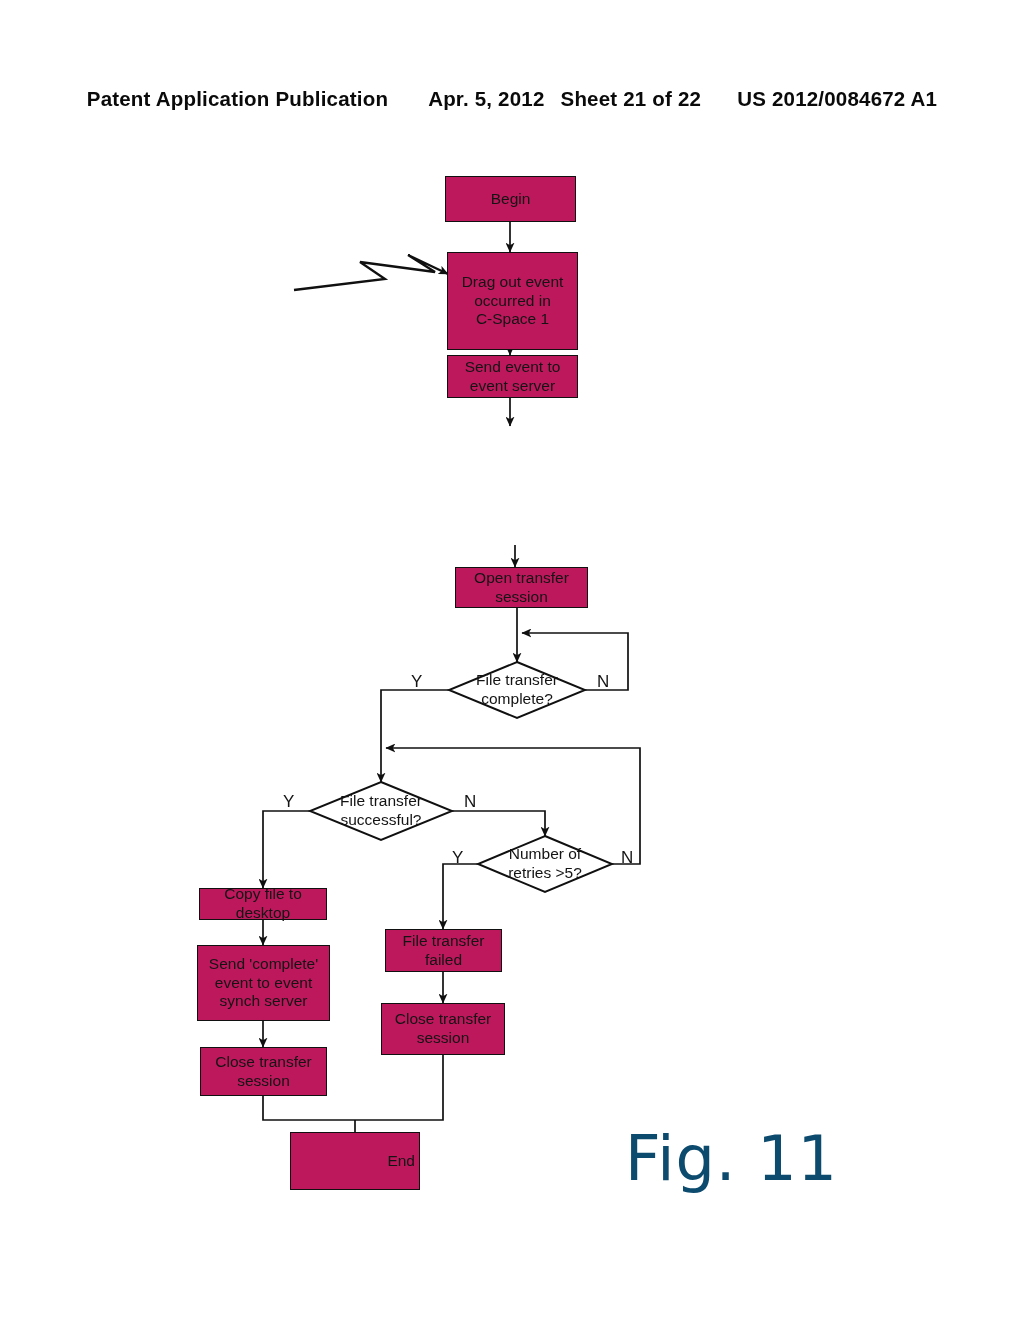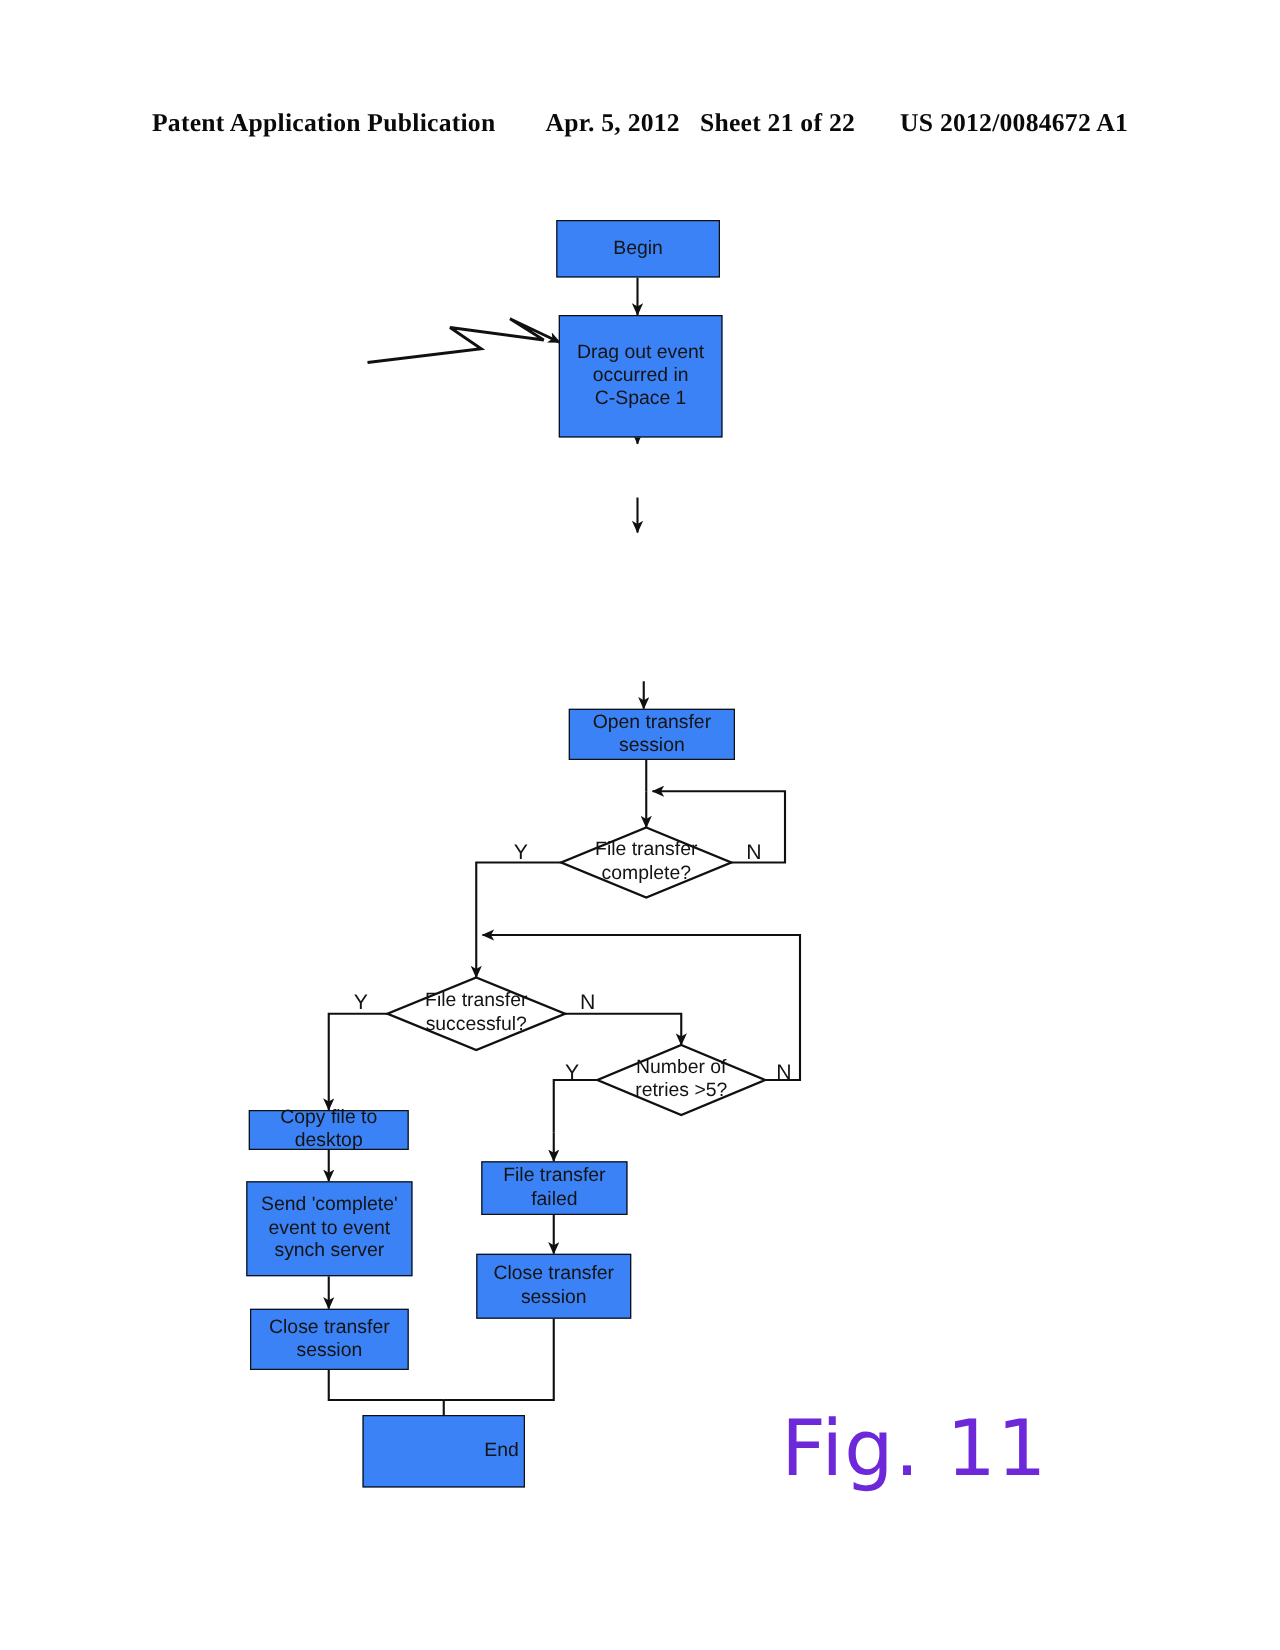--- a/index.html
+++ b/index.html
@@ -19,21 +19,21 @@
   
   #page-header {
     position: absolute;
     top: 82px;
     left: 0;
     width: 1024px;
     height: 34px;
     display: flex;
     align-items: center;
     justify-content: center;
-    font-family: Liberation Serif, serif;
+    font-family: Liberation Sans, sans-serif;
     font-weight: bold;
     font-size: 20.5px;
     letter-spacing: 0.2px;
     white-space: nowrap;
     color: #0a0a0a;
   }
   #page-header .seg { display: inline-block; }
   #page-header .gap-a { width: 40px; display: inline-block; }
   #page-header .gap-b { width: 16px; display: inline-block; }
   #page-header .gap-c { width: 36px; display: inline-block; }
@@ -55,21 +55,21 @@
   }
 
   
   .node {
     position: absolute;
     box-sizing: border-box;
     display: flex;
     align-items: center;
     justify-content: center;
     text-align: center;
-    background: #3b82f6;
+    background: #be185d;
   }
   .proc {
     border: 1.7px solid #101010;
     font-size: 15.5px;
     line-height: 1.22;
     padding: 2px 4px;
     color: #141414;
   }
   .proc .txt {
     display: block;
@@ -100,21 +100,21 @@
   }
 
   
   #fig-caption {
     position: absolute;
     left: 625px;
     top: 1122px;
     font-family: "DejaVu Sans", sans-serif;
     font-size: 62px;
     letter-spacing: 1px;
-    color: #6d28d9;
+    color: #0c4a6e;
     white-space: nowrap;
   }
 </style>
 </head>
 <body>
 
 <div id="page-header">
   <span class="seg">Patent Application Publication</span>
   <span class="gap-a"></span>
   <span class="seg">Apr. 5, 2012</span>
@@ -186,20 +186,24 @@
   <div class="node proc" style="left:445px; top:176px; width:131px; height:46px;">
     <span class="txt">Begin</span>
   </div>
 
   <div class="node proc" style="left:447px; top:252px; width:131px; height:98px;">
     <span class="txt">Drag out event
 occurred in
 C-Space 1</span>
   </div>
 
+  <div class="node proc" style="left:447px; top:355px; width:131px; height:43px;">
+    <span class="txt">Send event to
+event server</span>
+  </div>
 
 
   <div class="node proc" style="left:455px; top:567px; width:133px; height:41px;">
     <span class="txt">Open transfer
 session</span>
   </div>
 
   <div class="node proc" style="left:199px; top:888px; width:128px; height:32px;">
     <span class="txt">Copy file to
 desktop</span>

